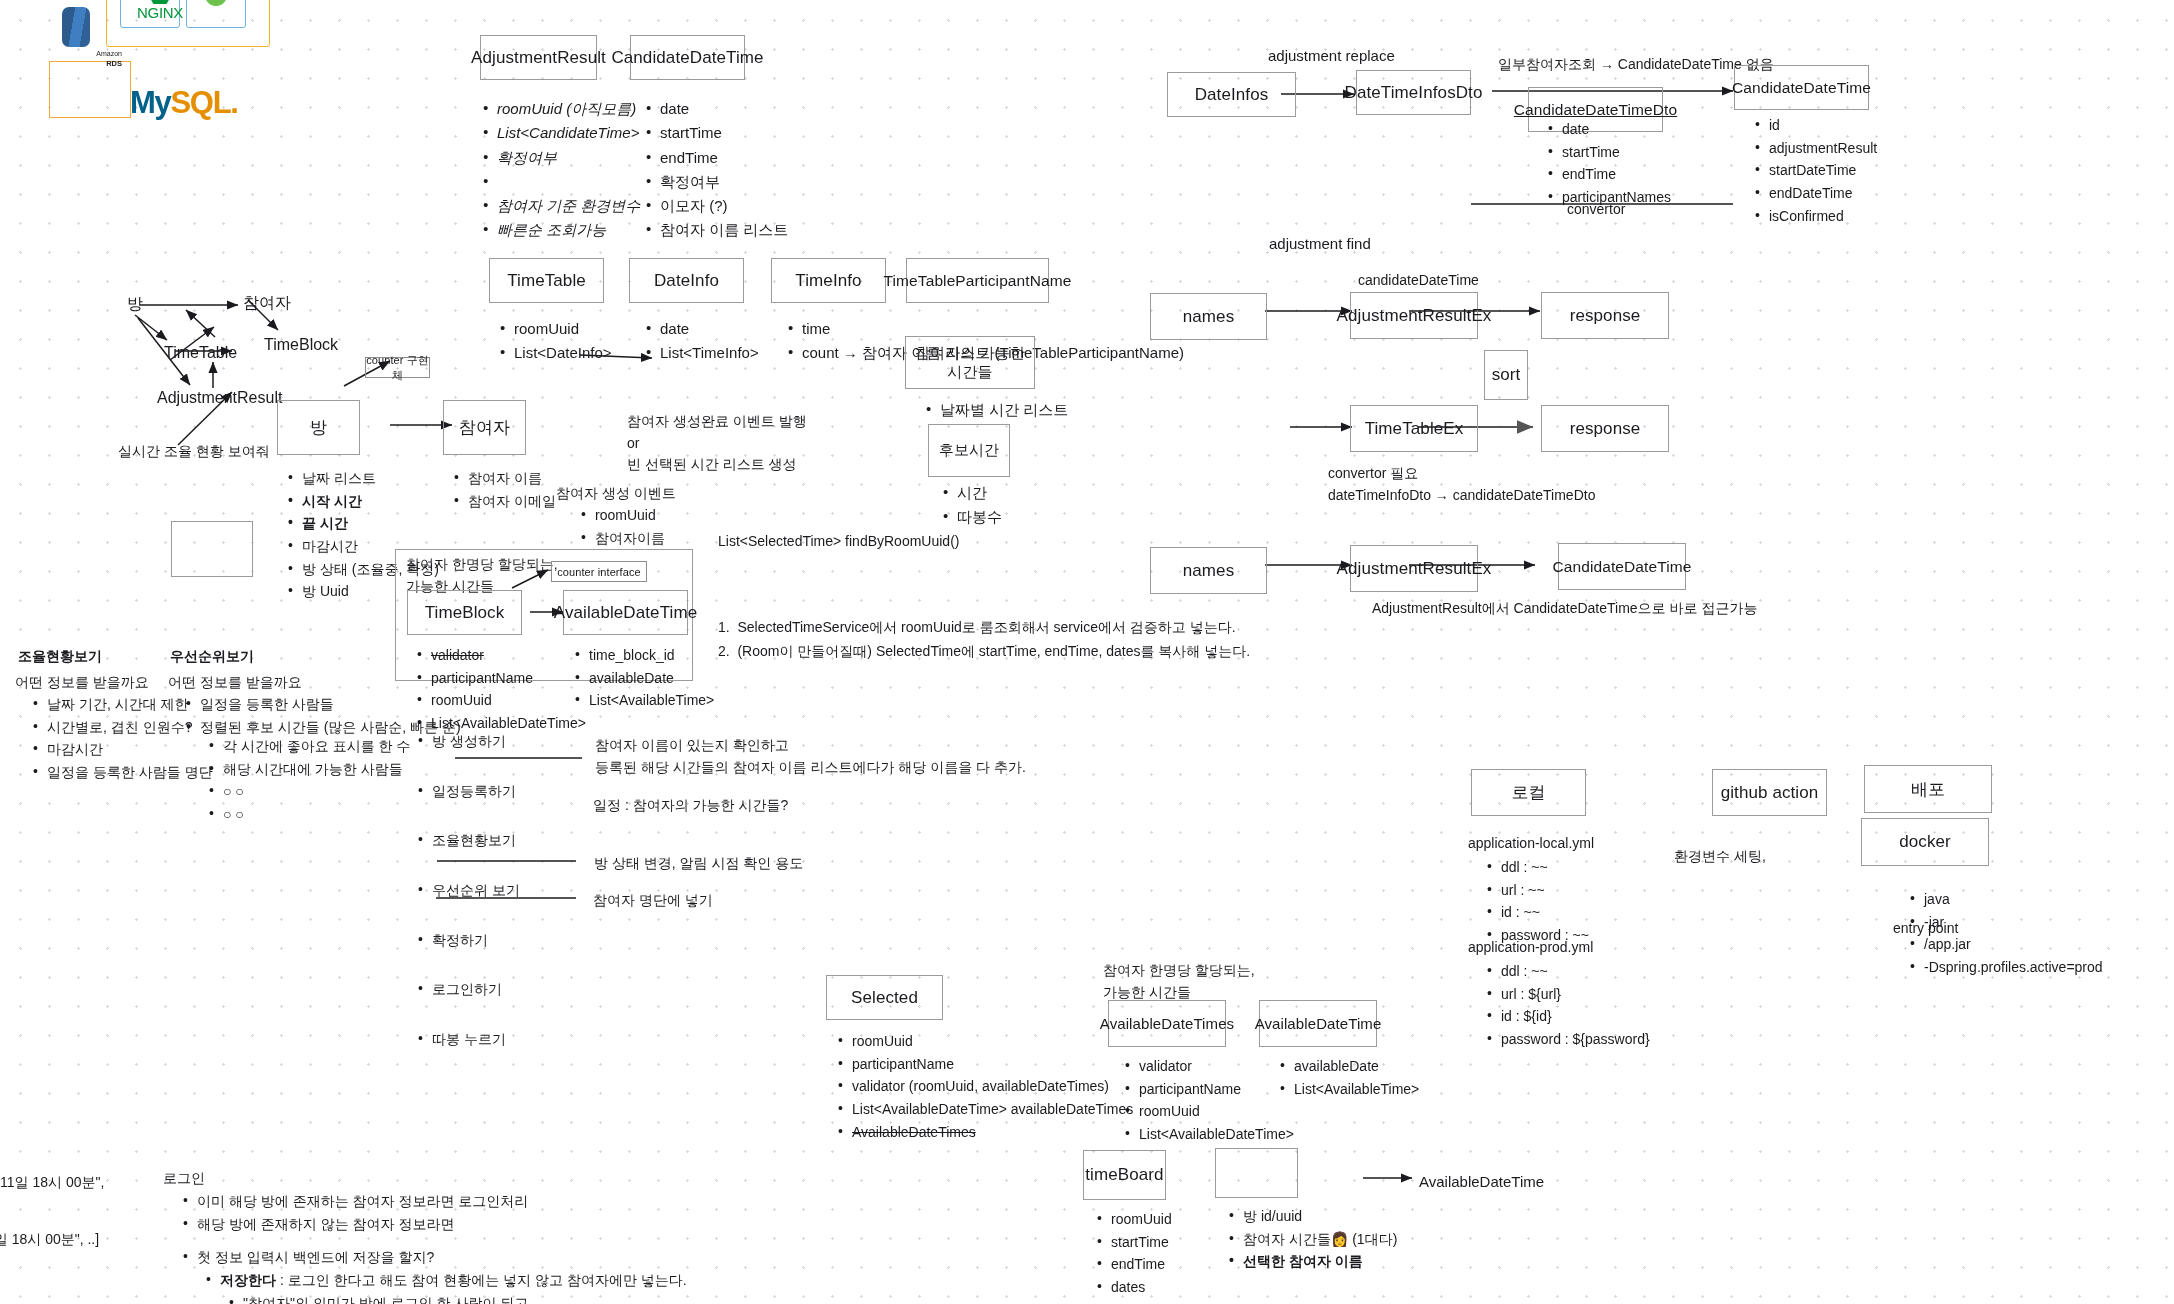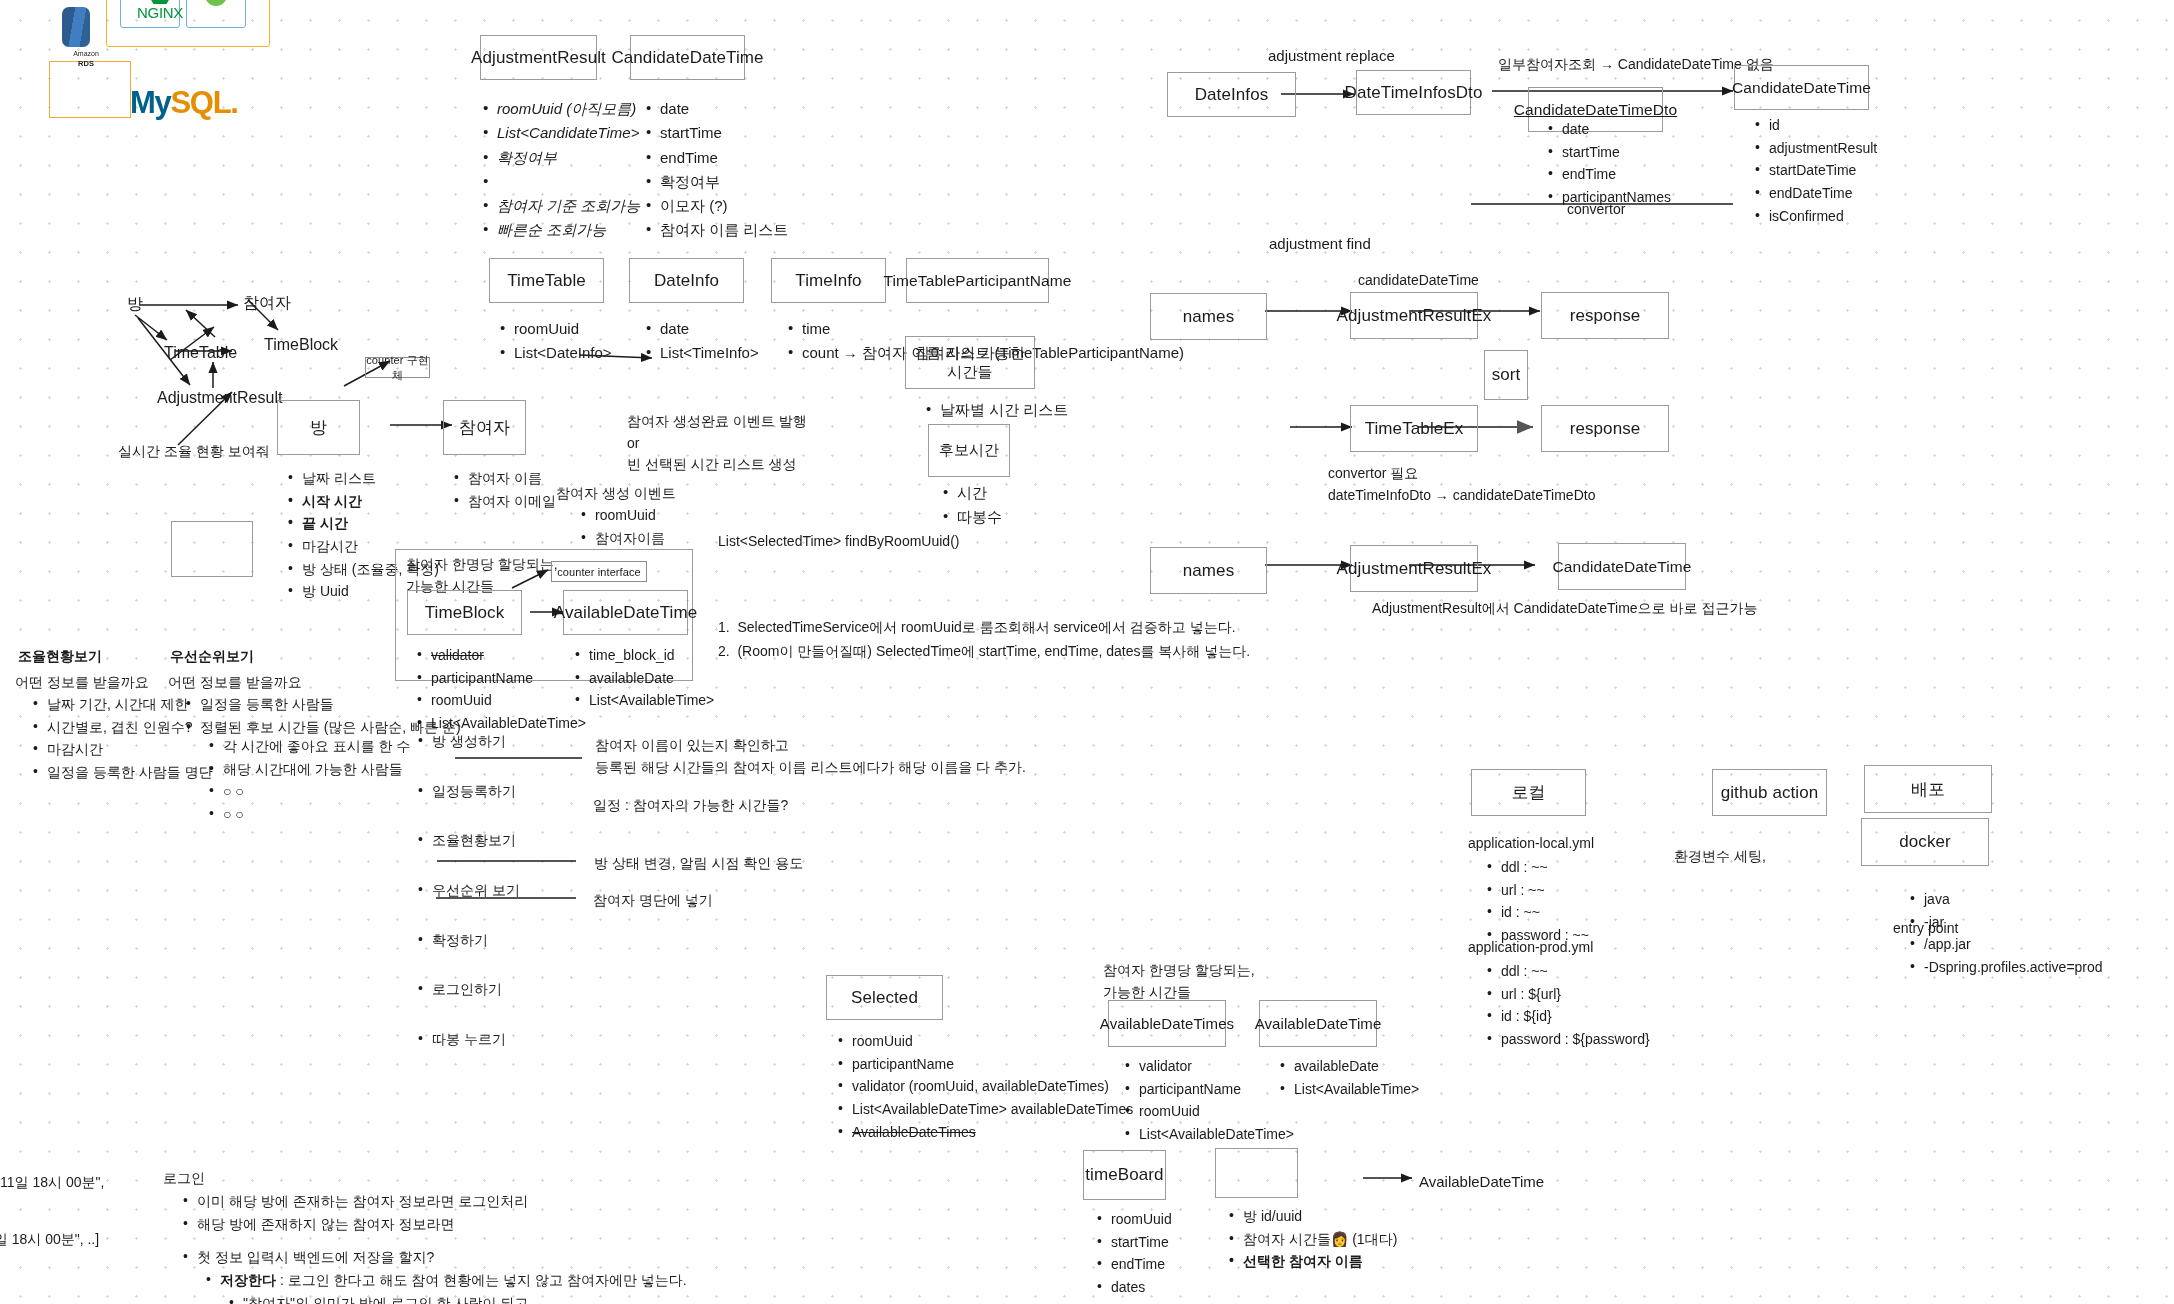--- a/index.html
+++ b/index.html
@@ -121,21 +121,21 @@
     <path d="M1471,204 L1733,204"></path>
 
     <path d="M455,758 L582,758"></path>
     <path d="M437,861 L576,861"></path>
     <path d="M436,898 L576,898"></path>
   </g>
 </svg>
 
 <div class="orange-box" style="left:49px;top:61px;width:82px;height:57px;"></div>
 <div class="rds-logo" style="left:62px;top:7px;"></div>
-<div class="rds-label" style="left:56px;top:50px;">
+<div class="rds-label" style="left:62px;top:50px;text-align:right;">
   <span class="small">Amazon</span>
   <span>RDS</span>
 </div>
 <div class="mysql" style="left:130px;top:85px;">
   <span class="a">My</span><span class="b">SQL.</span>
 </div>
 <div class="nginx-wrap" style="left:106px;top:-46px;width:164px;height:93px;"></div>
 <div class="inner-b" style="left:120px;top:-38px;width:60px;height:66px;"></div>
 <div class="inner-b" style="left:186px;top:-38px;width:60px;height:66px;"></div>
 <div class="nginx-badge" style="left:137px;top:-18px;">
@@ -155,21 +155,21 @@
 <div class="box" style="left:171px;top:521px;width:82px;height:56px;"></div>
 
 <div class="box" style="left:480px;top:35px;width:117px;height:45px;">
   <span>AdjustmentResult</span>
 </div>
 <ul class="bl" style="left:480px;top:97px;font-style:italic;">
   <li>roomUuid (아직모름)</li>
   <li>List&lt;CandidateTime&gt;</li>
   <li>확정여부</li>
   <li class="blank" style="list-style:none;">&nbsp;</li>
-  <li>참여자 기준 조회가능</li>
+  <li>참여자 기준 환경변수</li>
   <li>빠른순 조회가능</li>
 </ul>
 
 <div class="box" style="left:630px;top:35px;width:115px;height:45px;">
   <span>CandidateDateTime</span>
 </div>
 <ul class="bl" style="left:643px;top:97px;">
   <li>date</li>
   <li>startTime</li>
   <li>endTime</li>

